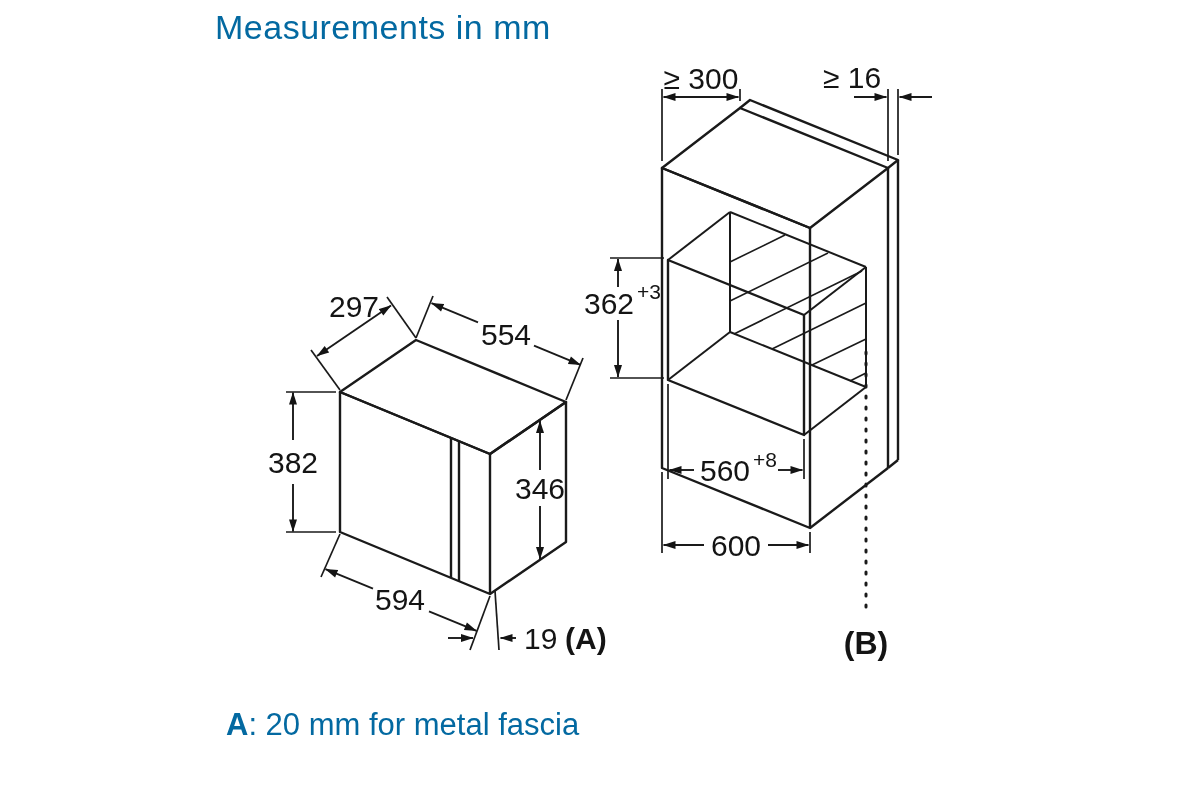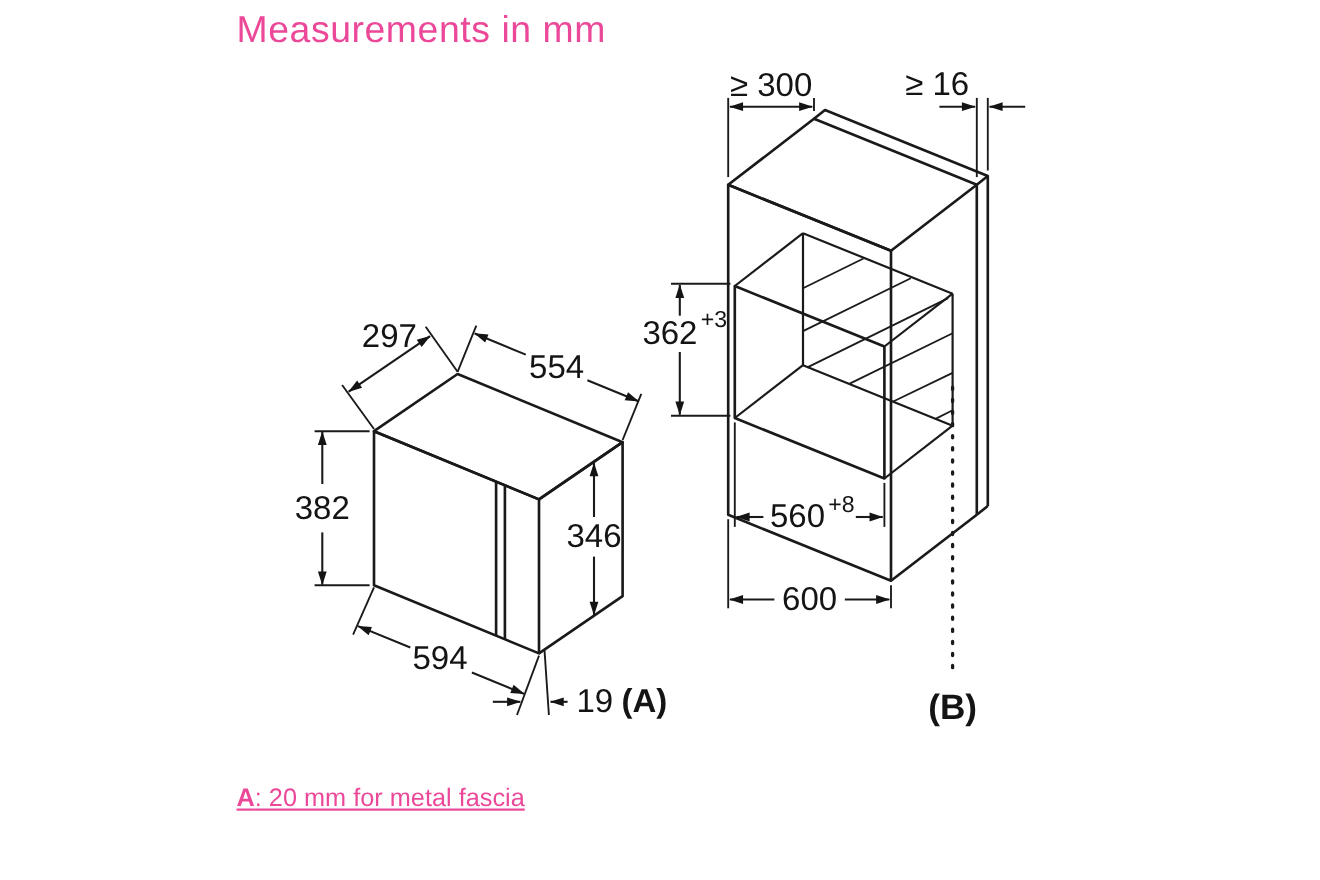--- a/index.html
+++ b/index.html
@@ -1,22 +1,22 @@
 <!DOCTYPE html>
 <html><head>
 <meta charset="utf-8">
 <style>
   html,body{margin:0;padding:0;background:#ffffff;}
   .stage{
     position:relative;width:952px;height:800px;background:#ffffff;
-    font-family:"Liberation Sans",sans-serif;color:#ec4899;overflow:hidden;
+    font-family:"Liberation Sans",sans-serif;color:#0369a1;overflow:hidden;
   }
   .title{position:absolute;left:215px;top:8px;font-size:34px;letter-spacing:0.5px;}
   .drawing-svg{position:absolute;left:0;top:0;}
-  .footnotes{position:absolute;left:215px;top:704px;font-size:23px;line-height:42px;text-decoration:underline;}
+  .footnotes{position:absolute;left:226px;top:704px;font-size:31px;line-height:42px;}
   .fn-line{white-space:pre;}
   .fn-letter{font-weight:700;}
   text{fill:#141414;font-family:"Liberation Sans",sans-serif;font-size:30px;}
   .sup{font-size:21px;}
   .ref{font-weight:700;}
   .refB{font-weight:700;font-size:32px;}
   .outline{stroke:#1a1a1a;stroke-width:2.4;fill:none;stroke-linejoin:round;}
   .inner{stroke:#1a1a1a;stroke-width:2;fill:none;stroke-linejoin:round;}
   .dim{stroke:#1a1a1a;stroke-width:1.9;fill:none;}
   .ext{stroke:#1a1a1a;stroke-width:1.7;fill:none;}

